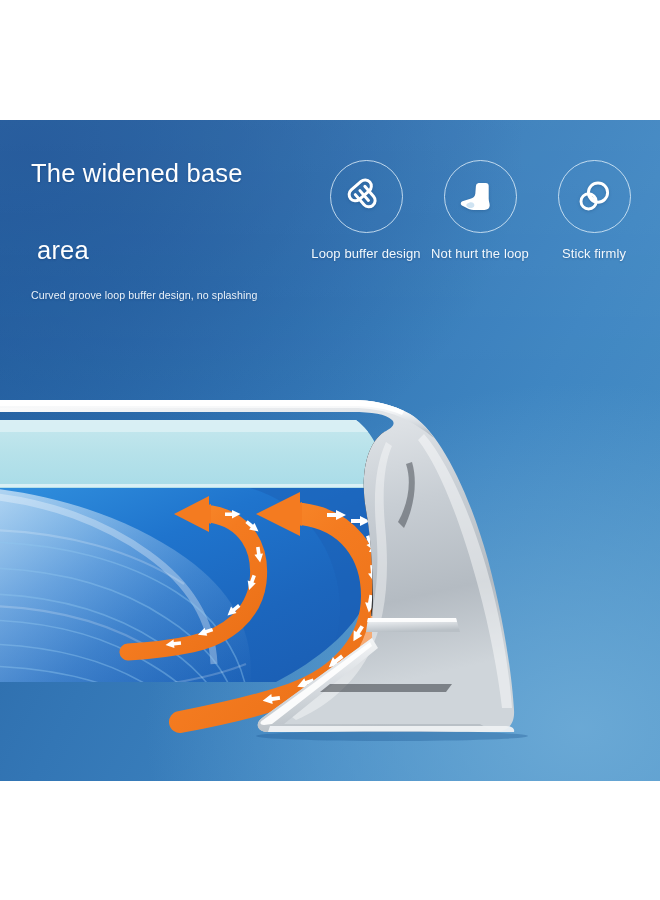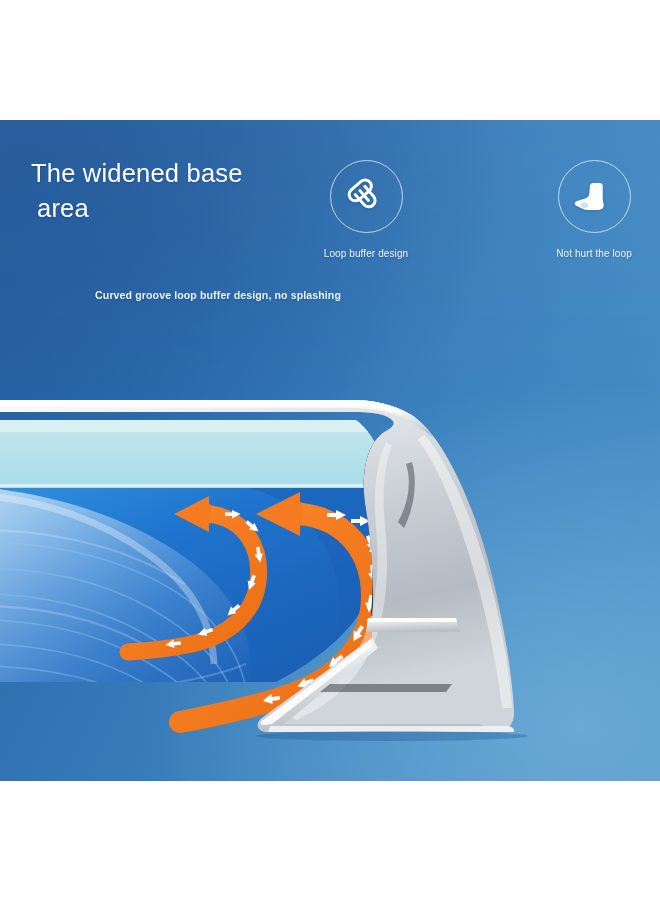--- a/index.html
+++ b/index.html
@@ -74,35 +74,34 @@
   }
   .head-line {
     color: #ffffff;
     font-size: 25.5px;
     line-height: 35px;
     font-weight: 400;
     letter-spacing: 0.2px;
     text-shadow: 0 1px 2px rgba(12,48,92,0.30);
     white-space: nowrap;
   }
-  .head-line.indent { padding-left: 6px; }
+  .head-line.indent { padding-left: 6px; margin-top: 42px; }
 
   #subtitle {
     position: absolute;
     left: 31px; top: 168px;
     width: 310px;
     color: #eaf2fa;
     font-size: 10.6px;
     line-height: 15px;
-    font-weight: 700;
+    font-weight: 400;
     letter-spacing: 0.1px;
     text-shadow: 0 1px 2px rgba(12,48,92,0.28);
     z-index: 22;
     white-space: nowrap;
-    text-align: right;
   }
 
   
   #features {
     position: absolute;
     left: 310px; top: 40px;
     width: 340px;
     display: flex;
     justify-content: space-between;
     align-items: flex-start;
@@ -121,21 +120,21 @@
     border: 1.4px solid rgba(225,240,250,0.80);
     display: flex;
     align-items: center;
     justify-content: center;
     box-sizing: border-box;
   }
   .feature-ring svg { display: block; filter: drop-shadow(0 1px 1.5px rgba(12,48,92,0.25)); }
   .feature-label {
     margin-top: 14px;
     color: #f2f8fd;
-    font-size: 10px;
+    font-size: 13px;
     line-height: 14px;
     letter-spacing: 0.1px;
     text-align: left;
     white-space: nowrap;
     text-shadow: 0 1px 2px rgba(12,48,92,0.30);
   }
 
   
   #product {
     position: absolute;
@@ -189,20 +188,30 @@
                      c3.0 -0.9 4.6 -2.3 4.9 -5.0
                      l0.6 -7.8 a3.0 3.0 0 0 1 2.6 -2.9 z" fill="#ffffff"></path>
             <path d="M20.9 9.6 h6.6 a1.5 1.5 0 0 1 1.5 1.5 v8.0 h-9.0 l0.5 -8.1 a1.5 1.5 0 0 1 1.4 -1.4 z" fill="#ffffff"></path>
             <path d="M11.6 27.4 c2.3 -0.7 4.0 0.2 4.6 1.9 c0.6 1.8 -0.5 3.4 -2.6 3.6
                      c-2.1 0.2 -4.3 -0.7 -5.1 -2.0 c-0.8 -1.3 0.5 -2.8 3.1 -3.5 z" fill="#cfe3f2"></path>
           </svg>
         </div>
         <div class="feature-label">Not hurt the loop</div>
       </div>
 
+      <div class="feature">
+        <div class="feature-ring">
+          <svg width="46" height="46" viewBox="0 0 46 46">
+            <circle cx="27.0" cy="18.6" r="9.6" fill="none" stroke="#ffffff" stroke-width="2.9"></circle>
+            <circle cx="17.6" cy="27.4" r="7.6" fill="none" stroke="#ffffff" stroke-width="2.9"></circle>
+            <path d="M24.1 25.0 a6.0 6.0 0 0 1 -5.2 -5.2" fill="none" stroke="#ffffff" stroke-width="2.3" stroke-linecap="round"></path>
+          </svg>
+        </div>
+        <div class="feature-label">Stick firmly</div>
+      </div>
 
     </div>
 
     <div id="product">
       <svg width="660" height="389" viewBox="0 0 660 389">
         <defs>
 
           <linearGradient id="gWaterTop" x1="0" y1="0" x2="0" y2="1">
             <stop offset="0%" stop-color="#cdeaf0"></stop>
             <stop offset="55%" stop-color="#b7e2ea"></stop>

